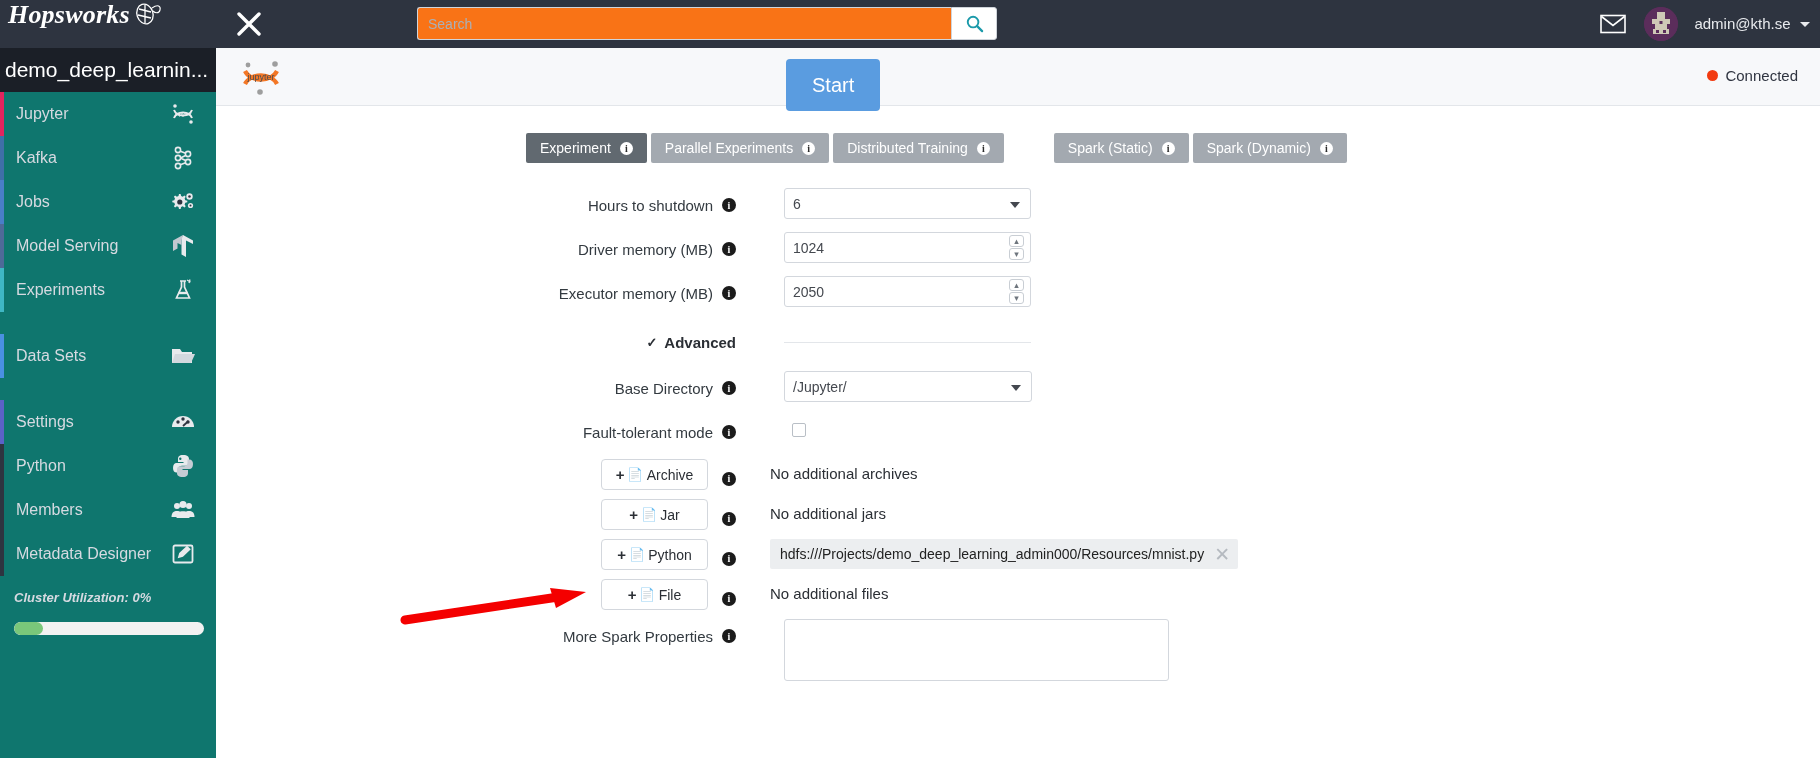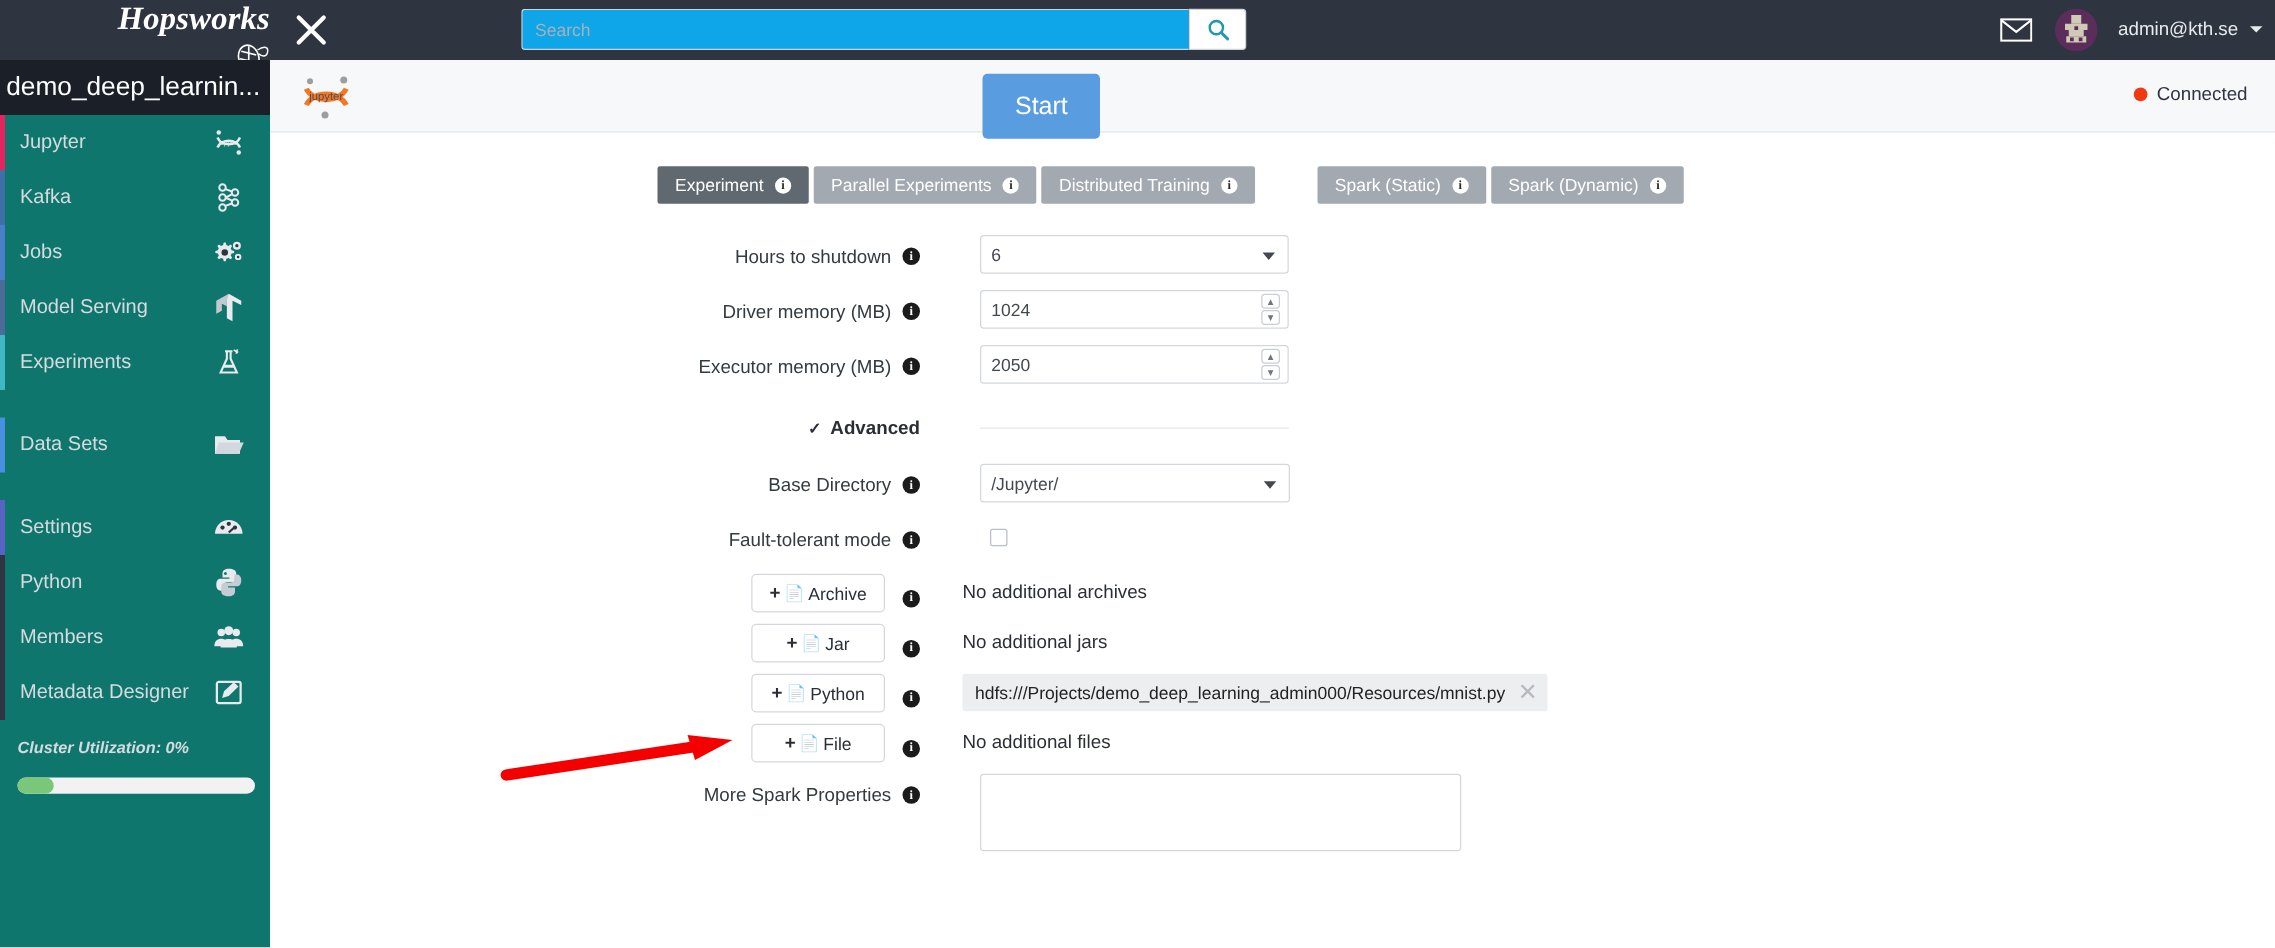--- a/index.html
+++ b/index.html
@@ -11,42 +11,42 @@
   }
   #app { position: relative; width: 1820px; height: 758px; }
 
   
   .navbar {
     position: absolute; top: 0; left: 0; width: 1820px; height: 48px;
     background: #2e3440;
     display: flex; align-items: center;
   }
   .brand {
-    width: 216px; height: 48px; display: flex; align-items: flex-end;
-    padding-left: 8px; gap: 2px; flex-direction: column;
+    width: 216px; height: 48px; display: flex; align-items: flex-start;
+    padding-left: 8px; gap: 2px;
   }
   .brand-text {
     color: #ffffff; font-family: "Liberation Serif", serif;
     font-size: 26px; font-weight: bold; font-style: italic;
     letter-spacing: .2px;
   }
   .brand-logo { width: 30px; height: 28px; }
   .close-x {
     width: 54px; height: 48px; display: flex; align-items: center;
     justify-content: center; cursor: pointer; margin-left: 6px;
   }
   .close-x svg { width: 30px; height: 30px; }
 
   .search-wrap {
     position: absolute; left: 417px; top: 7px;
     width: 580px; height: 33px; display: flex;
   }
   .search-input {
     flex: 1; height: 33px; border: 1px solid #cfd4da; border-right: none;
-    background: #0ea5e9; padding: 0 10px; font-size: 14px; color: #44484f;
+    background: #f97316; padding: 0 10px; font-size: 14px; color: #44484f;
     font-family: "Liberation Sans", sans-serif; outline: none;
     border-radius: 3px 0 0 3px;
   }
   .search-input::placeholder { color: #a9b0b8; }
   .search-btn {
     width: 46px; height: 33px; background: #ffffff;
     border: 1px solid #cfd4da; border-radius: 0 3px 3px 0;
     display: flex; align-items: center; justify-content: center;
     cursor: pointer;
   }

